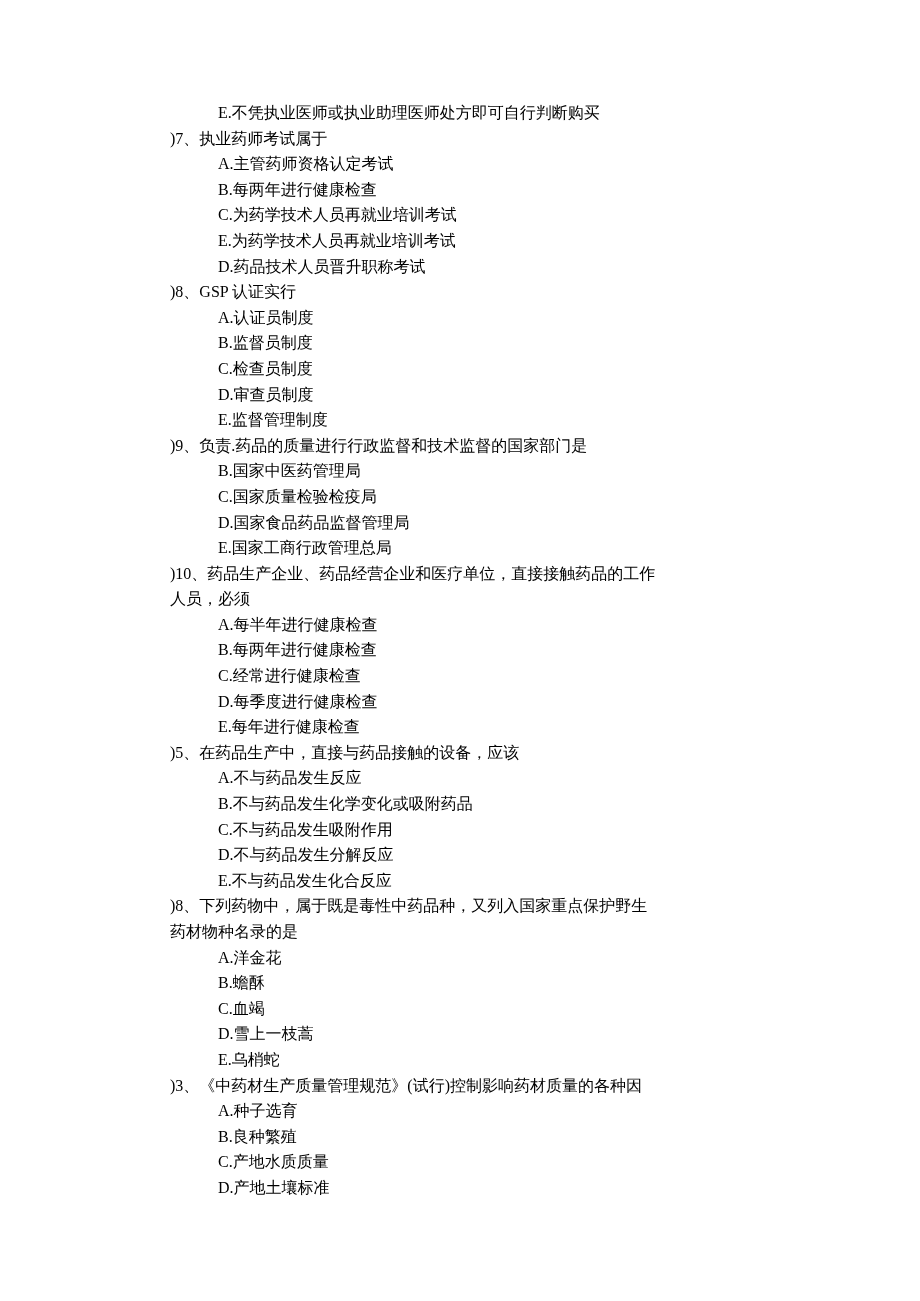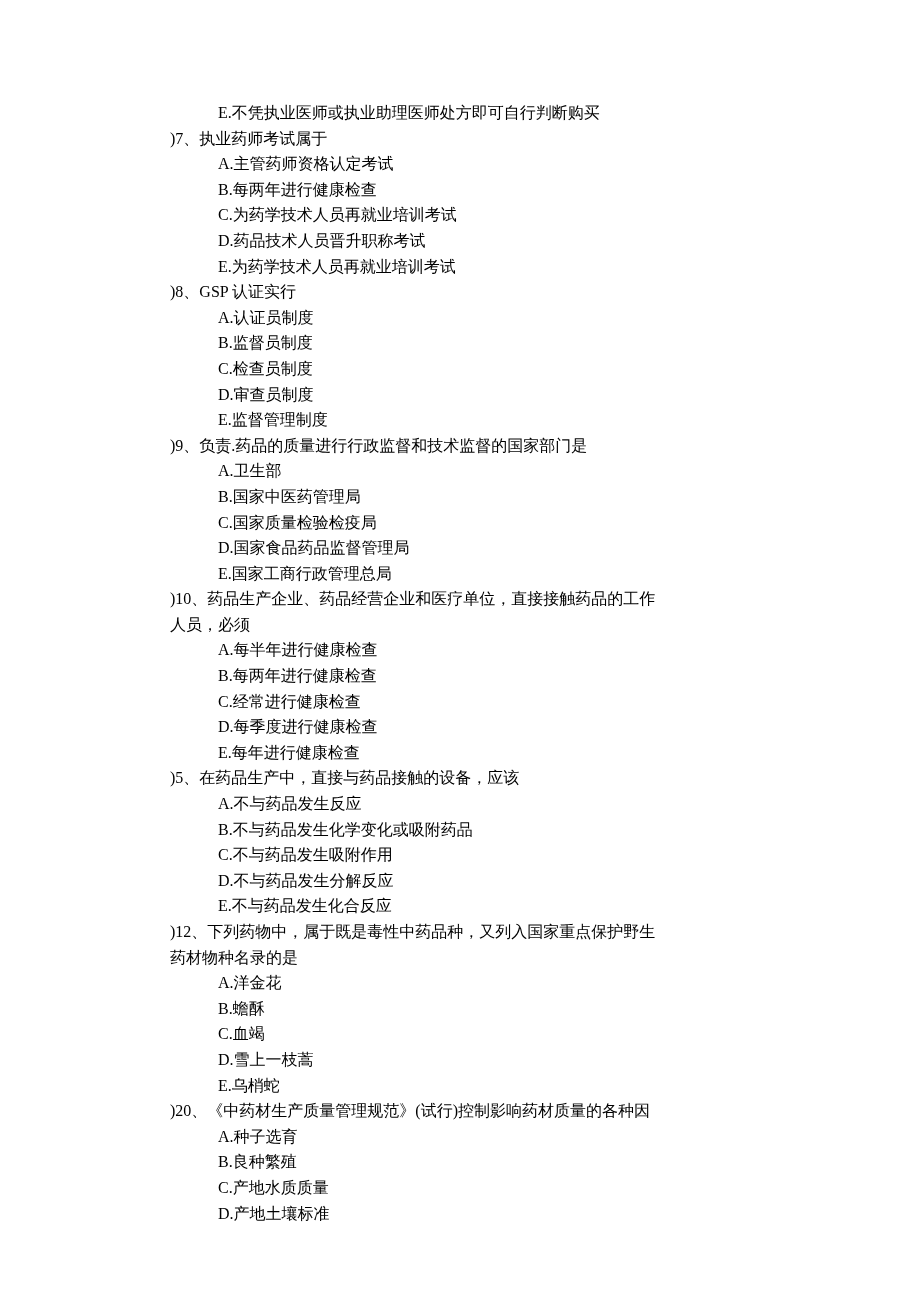--- a/index.html
+++ b/index.html
@@ -28,52 +28,51 @@
   </style>
 </head>
 <body>
 
 <div id="content">
     <div class="option">E.不凭执业医师或执业助理医师处方即可自行判断购买</div>
     <div class="question">)7、执业药师考试属于</div>
     <div class="option">A.主管药师资格认定考试</div>
     <div class="option">B.每两年进行健康检查</div>
     <div class="option">C.为药学技术人员再就业培训考试</div>
+    <div class="option">E.为药学技术人员再就业培训考试</div>
     <div class="option">D.药品技术人员晋升职称考试</div>
-    <div class="option">E.为药学技术人员再就业培训考试</div>
     <div class="question">)8、GSP 认证实行</div>
     <div class="option">A.认证员制度</div>
     <div class="option">B.监督员制度</div>
     <div class="option">C.检查员制度</div>
     <div class="option">D.审查员制度</div>
     <div class="option">E.监督管理制度</div>
     <div class="question">)9、负责.药品的质量进行行政监督和技术监督的国家部门是</div>
-    <div class="option">A.卫生部</div>
     <div class="option">B.国家中医药管理局</div>
     <div class="option">C.国家质量检验检疫局</div>
     <div class="option">D.国家食品药品监督管理局</div>
     <div class="option">E.国家工商行政管理总局</div>
     <div class="question">)10、药品生产企业、药品经营企业和医疗单位，直接接触药品的工作</div>
     <div class="cont">人员，必须</div>
     <div class="option">A.每半年进行健康检查</div>
     <div class="option">B.每两年进行健康检查</div>
     <div class="option">C.经常进行健康检查</div>
     <div class="option">D.每季度进行健康检查</div>
     <div class="option">E.每年进行健康检查</div>
     <div class="question">)5、在药品生产中，直接与药品接触的设备，应该</div>
     <div class="option">A.不与药品发生反应</div>
     <div class="option">B.不与药品发生化学变化或吸附药品</div>
     <div class="option">C.不与药品发生吸附作用</div>
     <div class="option">D.不与药品发生分解反应</div>
     <div class="option">E.不与药品发生化合反应</div>
-    <div class="question">)12、下列药物中，属于既是毒性中药品种，又列入国家重点保护野生</div>
+    <div class="question">)8、下列药物中，属于既是毒性中药品种，又列入国家重点保护野生</div>
     <div class="cont">药材物种名录的是</div>
     <div class="option">A.洋金花</div>
     <div class="option">B.蟾酥</div>
     <div class="option">C.血竭</div>
     <div class="option">D.雪上一枝蒿</div>
     <div class="option">E.乌梢蛇</div>
-    <div class="question">)20、《中药材生产质量管理规范》(试行)控制影响药材质量的各种因</div>
+    <div class="question">)3、《中药材生产质量管理规范》(试行)控制影响药材质量的各种因</div>
     <div class="option">A.种子选育</div>
     <div class="option">B.良种繁殖</div>
     <div class="option">C.产地水质质量</div>
     <div class="option">D.产地土壤标准</div>
   </div>
 
 </body></html>

